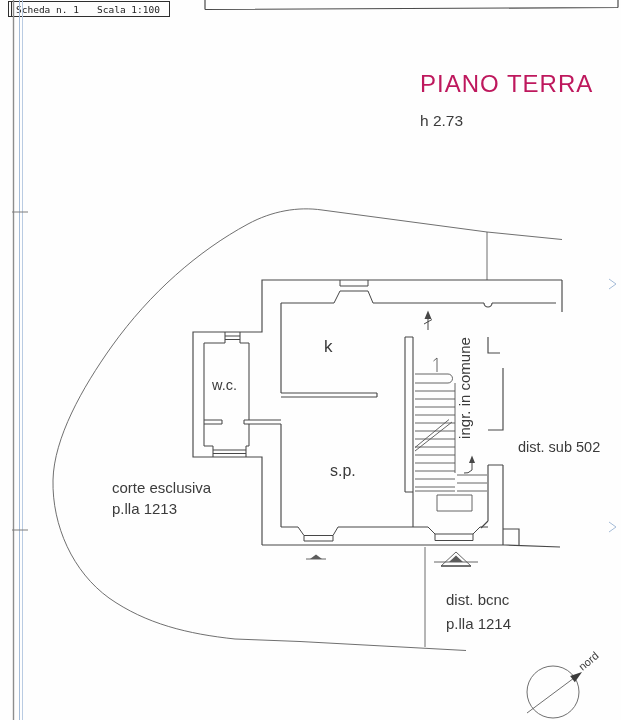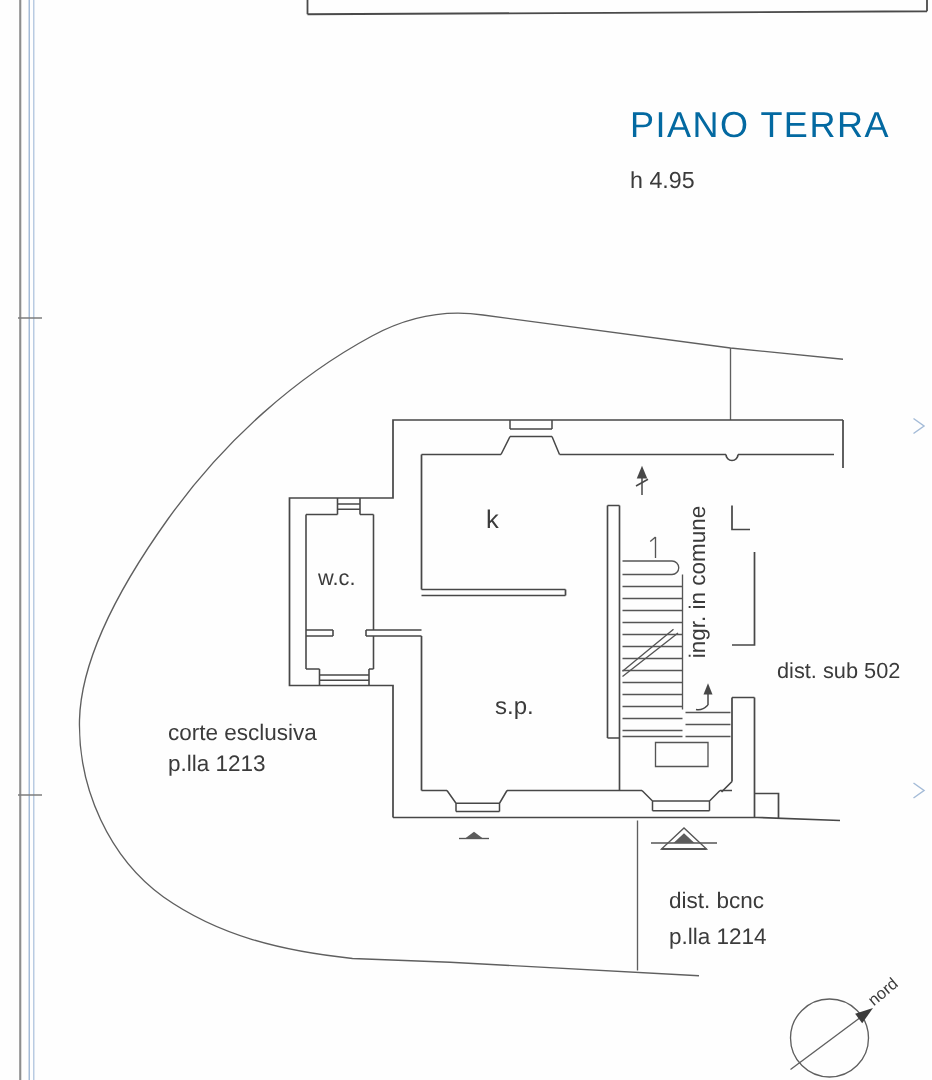--- a/index.html
+++ b/index.html
@@ -27,36 +27,41 @@
     overflow:hidden;
     font-family:"DejaVu Sans Mono", monospace;
     font-size:10px;color:#2a2a2a;
     white-space:nowrap;
   }
   .hdr-strip span{position:absolute;top:-4px;}
   .hs1{left:10px;}
   .hs2{left:220px;}
   .hs3{left:357px;}
   .title-block{position:absolute;left:420px;top:70px;}
-  .title-floor{font-size:24px;letter-spacing:1px;color:#0369a1;}
+  .title-floor{font-size:24px;letter-spacing:1px;color:#be185d;}
   .title-use{font-size:16px;margin-top:14px;}
   .title-h{font-size:15.5px;margin-top:14px;}
   svg{position:absolute;left:0;top:0;}
   svg text{font-family:"Liberation Sans", sans-serif;fill:#3b3b3b;}
 </style>
 </head>
 <body>
 
 <div class="page">
 
+  <div class="hdr-box">
+    <div class="dbl"></div>
+    <span class="t1">Scheda n. 1</span>
+    <span class="t2">Scala 1:100</span>
+  </div>
 
 
   <div class="title-block">
     <div class="title-floor">PIANO TERRA</div>
-    <div class="title-h">h 4.95</div>
+    <div class="title-h">h 2.73</div>
   </div>
 
   <svg width="621" height="720" viewBox="0 0 621 720">
 
     <g stroke-linecap="butt">
       <line x1="13.5" y1="0" x2="13.5" y2="720" stroke="#8d8d8d" stroke-width="1.4"></line>
       <line x1="19.5" y1="0" x2="19.5" y2="720" stroke="#a5bcd8" stroke-width="1"></line>
       <line x1="22.5" y1="0" x2="22.5" y2="720" stroke="#b9cbe2" stroke-width="1"></line>
       <line x1="12" y1="212" x2="28" y2="212" stroke="#7c7c7c" stroke-width="1"></line>
       <line x1="12" y1="530" x2="28" y2="530" stroke="#7c7c7c" stroke-width="1"></line>

